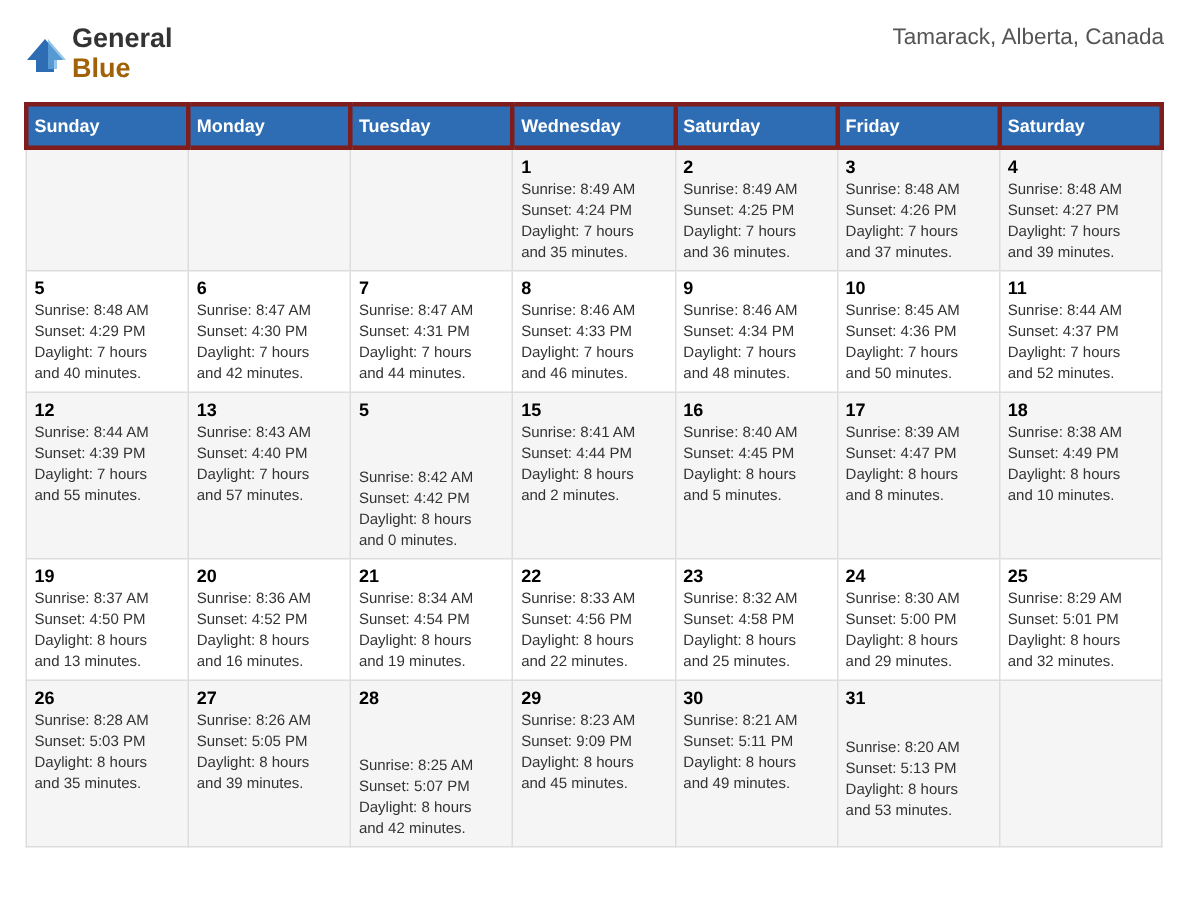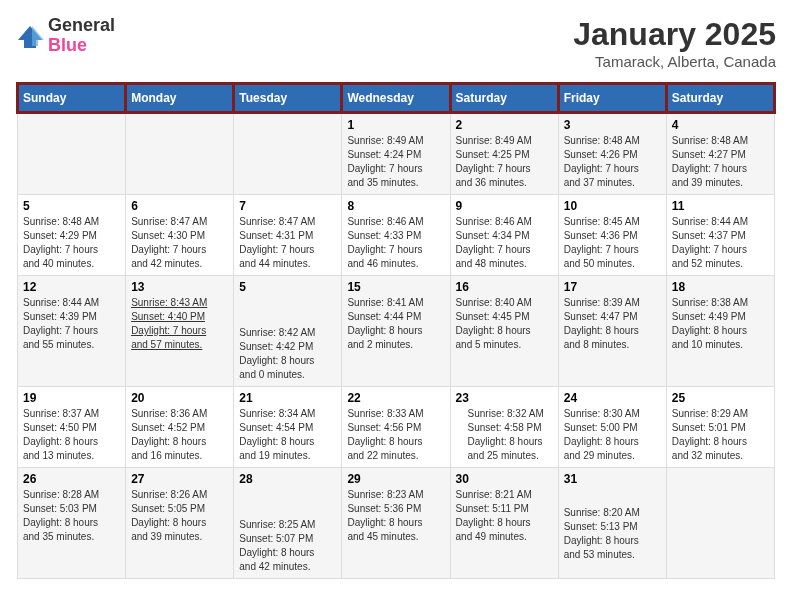--- a/index.html
+++ b/index.html
@@ -20,21 +20,21 @@
       display: flex;
       align-items: center;
       gap: 4px;
     }
     .logo-text {
       font-size: 18px;
       font-weight: bold;
       line-height: 1.1;
     }
     .logo-general { color: #333; text-align: center; }
-    .logo-blue { color: #ec4899; margin-top: 18px; }
+    .logo-blue { color: #a16207; margin-top: 18px; }
     .logo-icon {
       width: 28px;
       height: 28px;
     }
     .title-block { text-align: right; }
     .month-title {
       font-size: 32px;
       font-weight: bold;
       color: #333;
     }
@@ -92,21 +92,20 @@
       <rect width="28" height="28" fill="none"></rect>
       <polygon points="14,4 26,18 20,18 20,26 8,26 8,18 2,18" fill="#2e6db4"></polygon>
       <polygon points="16,4 28,18 22,18 22,24 16,24" fill="#6aaee0" opacity="0.7"></polygon>
     </svg>
     <div class="logo-text">
       <span class="logo-general">General</span><br>
       <span class="logo-blue">Blue</span>
     </div>
   </div>
   <div class="title-block">
-    <div class="month-title">January 2025</div>
     <div class="location">Tamarack, Alberta, Canada</div>
   </div>
 </div>
 
 <table>
   <thead>
     <tr>
       <th>Sunday</th>
       <th>Monday</th>
       <th>Tuesday</th>
@@ -204,21 +203,21 @@
       <tr>
         <td>
           <span class="day-num">12</span>
           <div class="cell-text" style="white-space: pre-line;">Sunrise: 8:44 AM
 Sunset: 4:39 PM
 Daylight: 7 hours
 and 55 minutes.</div>
         </td>
         <td>
           <span class="day-num">13</span>
-          <div class="cell-text" style="white-space: pre-line; text-decoration: underline;">Sunrise: 8:43 AM
+          <div class="cell-text" style="white-space: pre-line;">Sunrise: 8:43 AM
 Sunset: 4:40 PM
 Daylight: 7 hours
 and 57 minutes.</div>
         </td>
         <td>
           <span class="day-num">5</span>
           <div class="cell-text" style="white-space: pre-line; margin-top: 32px;">Sunrise: 8:42 AM
 Sunset: 4:42 PM
 Daylight: 8 hours
 and 0 minutes.</div>
@@ -276,21 +275,21 @@
         </td>
         <td>
           <span class="day-num">22</span>
           <div class="cell-text" style="white-space: pre-line;">Sunrise: 8:33 AM
 Sunset: 4:56 PM
 Daylight: 8 hours
 and 22 minutes.</div>
         </td>
         <td>
           <span class="day-num">23</span>
-          <div class="cell-text" style="white-space: pre-line; margin-left: 12px;">Sunrise: 8:32 AM
+          <div class="cell-text" style="white-space: pre-line;">Sunrise: 8:32 AM
 Sunset: 4:58 PM
 Daylight: 8 hours
 and 25 minutes.</div>
         </td>
         <td>
           <span class="day-num">24</span>
           <div class="cell-text" style="white-space: pre-line;">Sunrise: 8:30 AM
 Sunset: 5:00 PM
 Daylight: 8 hours
 and 29 minutes.</div>
@@ -321,21 +320,21 @@
         <td>
           <span class="day-num">28</span>
           <div class="cell-text" style="white-space: pre-line; margin-top: 32px;">Sunrise: 8:25 AM
 Sunset: 5:07 PM
 Daylight: 8 hours
 and 42 minutes.</div>
         </td>
         <td>
           <span class="day-num">29</span>
           <div class="cell-text" style="white-space: pre-line;">Sunrise: 8:23 AM
-Sunset: 5:36 PM
+Sunset: 9:09 PM
 Daylight: 8 hours
 and 45 minutes.</div>
         </td>
         <td>
           <span class="day-num">30</span>
           <div class="cell-text" style="white-space: pre-line;">Sunrise: 8:21 AM
 Sunset: 5:11 PM
 Daylight: 8 hours
 and 49 minutes.</div>
         </td>

